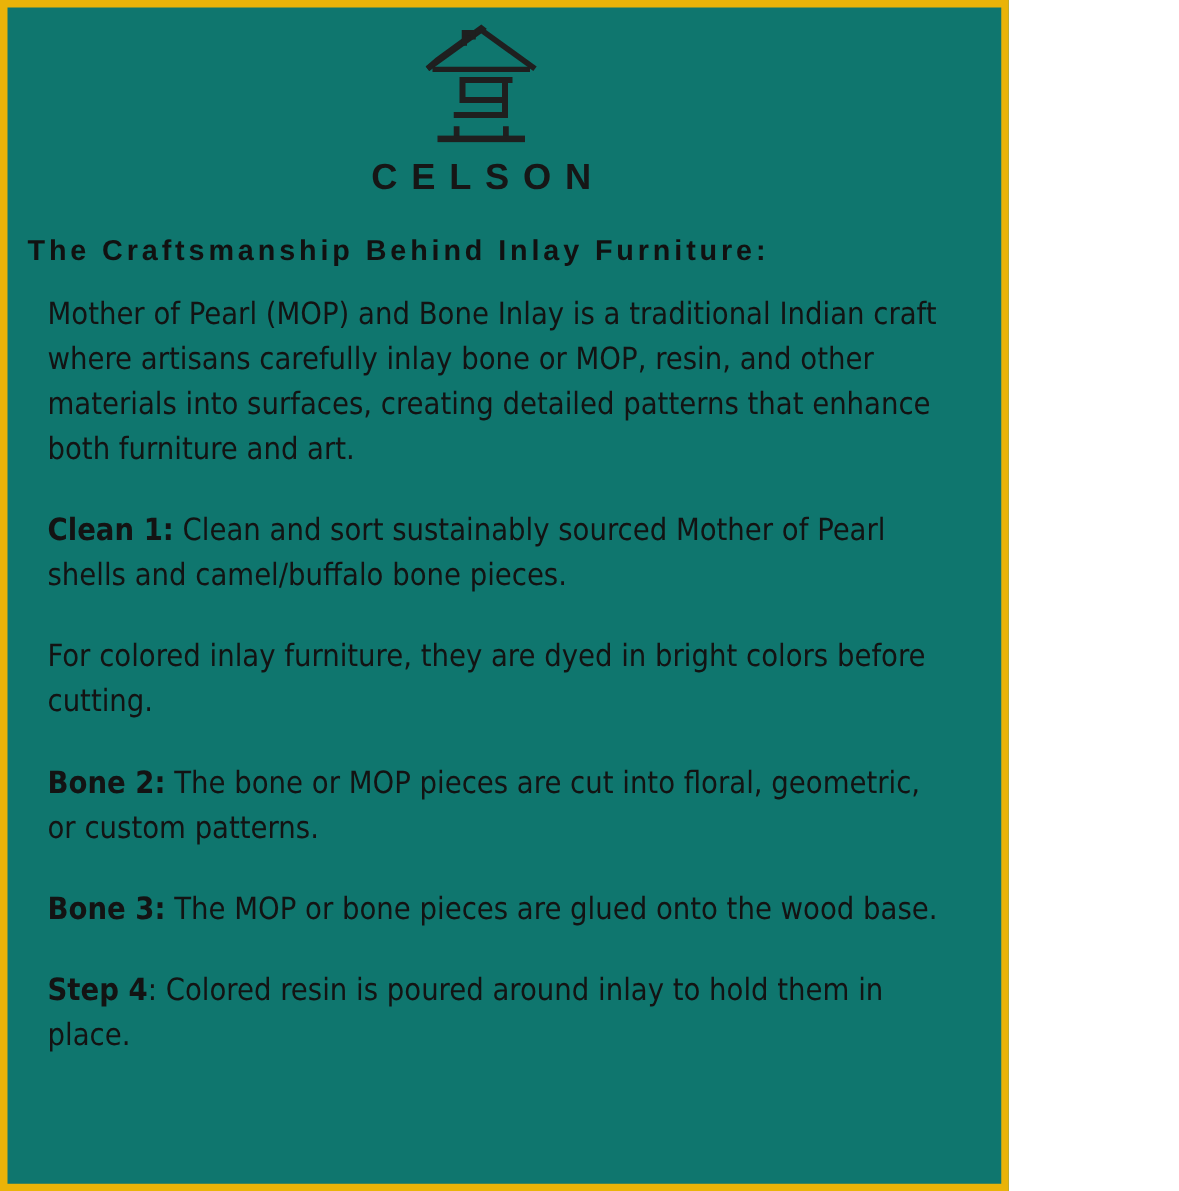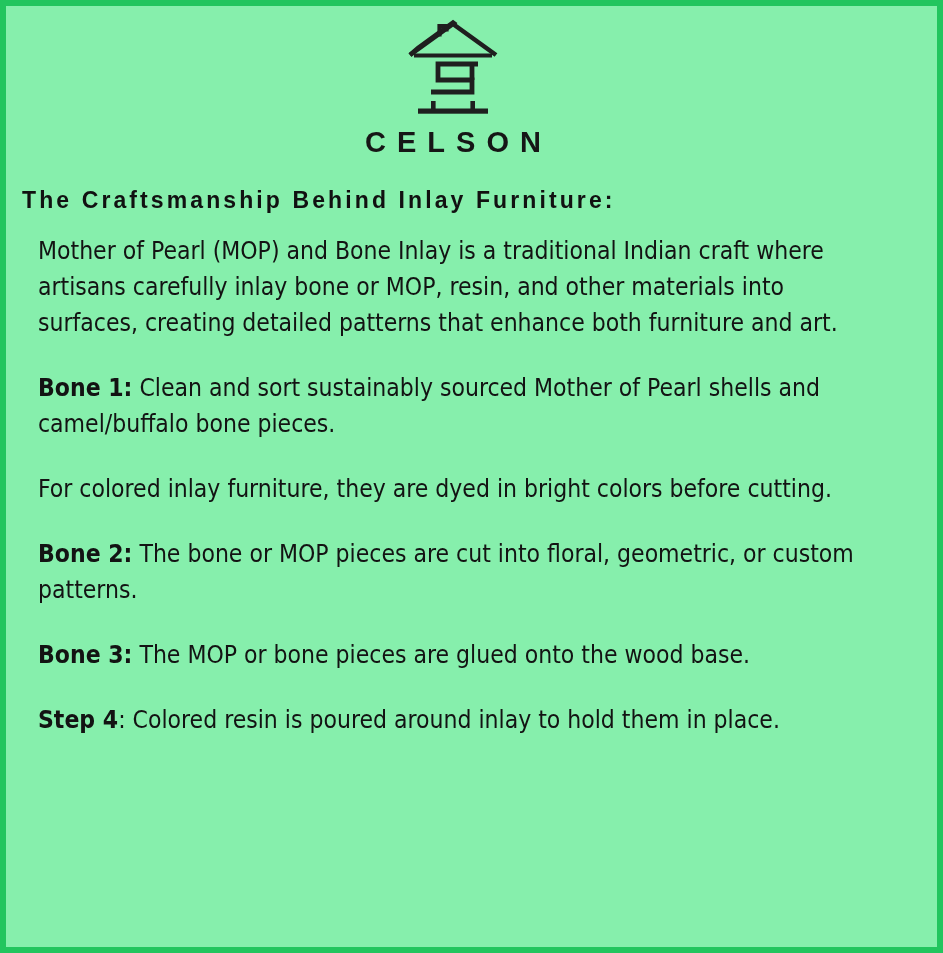--- a/index.html
+++ b/index.html
@@ -10,24 +10,24 @@
   body {
     width: 943px;
     height: 953px;
     font-family: "Liberation Sans", sans-serif;
     overflow: hidden;
   }
 
   .poster {
     position: relative;
     box-sizing: border-box;
-    width: 943px;
+    width: 807px;
     height: 953px;
-    background: #86efac;
-    border: 6px solid #22c55e;
+    background: #0f766e;
+    border: 6px solid #eab308;
   }
 
   .inner {
     box-sizing: border-box;
     width: 100%;
     height: 100%;
     padding: 6px 47px 0 10px;
   }
 
   
@@ -119,21 +119,21 @@
       </svg>
       <div class="brand-name">CELSON</div>
     </div>
 
     <div class="headline">The Craftsmanship Behind Inlay Furniture:</div>
 
     <div class="body-copy">
 
       <p class="para"><span>Mother of Pearl (MOP) and Bone Inlay is a traditional Indian craft where artisans carefully inlay bone or MOP, resin, and other materials into surfaces, creating detailed patterns that enhance both furniture and art.</span></p>
 
-      <p class="para"><b class="step-label">Bone 1:</b><span class="nb"></span><span> Clean and sort sustainably sourced Mother of Pearl shells and camel/buffalo bone pieces.</span></p>
+      <p class="para"><b class="step-label">Clean 1:</b><span class="nb"></span><span> Clean and sort sustainably sourced Mother of Pearl shells and camel/buffalo bone pieces.</span></p>
 
       <p class="para"><span>For colored inlay furniture, they are dyed in bright colors before cutting.</span></p>
 
       <p class="para"><b class="step-label">Bone 2:</b><span class="nb"></span><span> The bone or MOP pieces are cut into floral, geometric, or custom patterns.</span></p>
 
       <p class="para"><b class="step-label">Bone 3:</b><span class="nb"></span><span> The MOP or bone pieces are glued onto the wood base.</span></p>
 
       <p class="para"><b class="step-label">Step 4</b><span class="nb">:</span><span> Colored resin is poured around inlay to hold them in place.</span></p>
 
 

